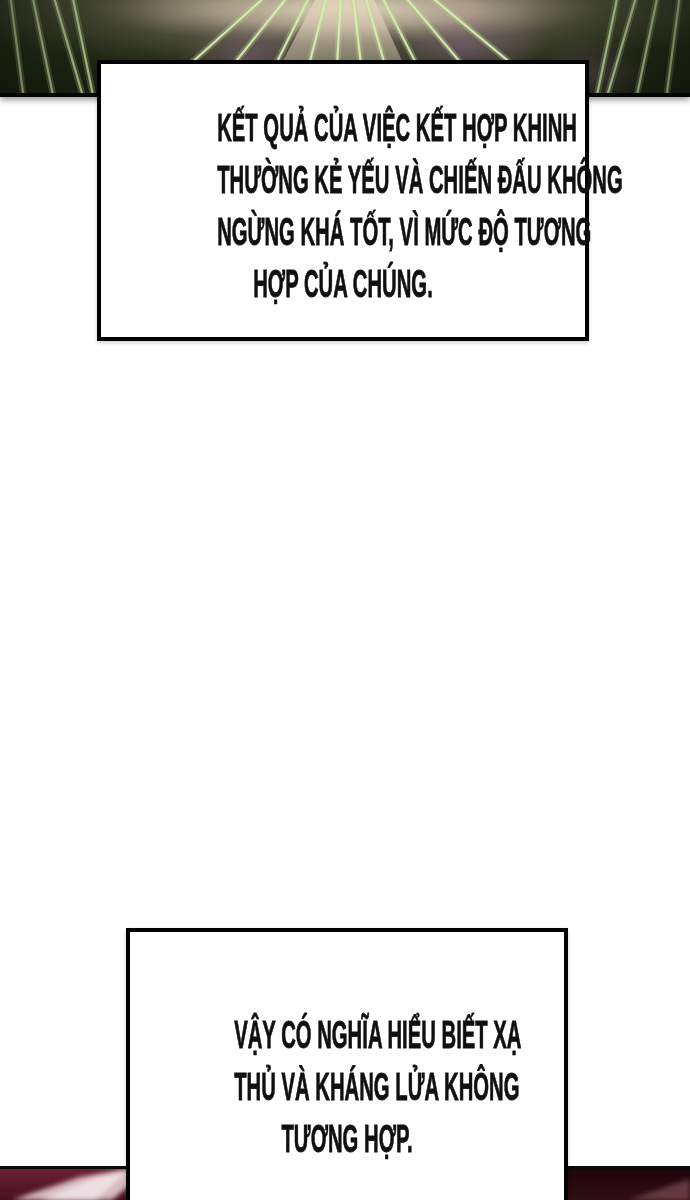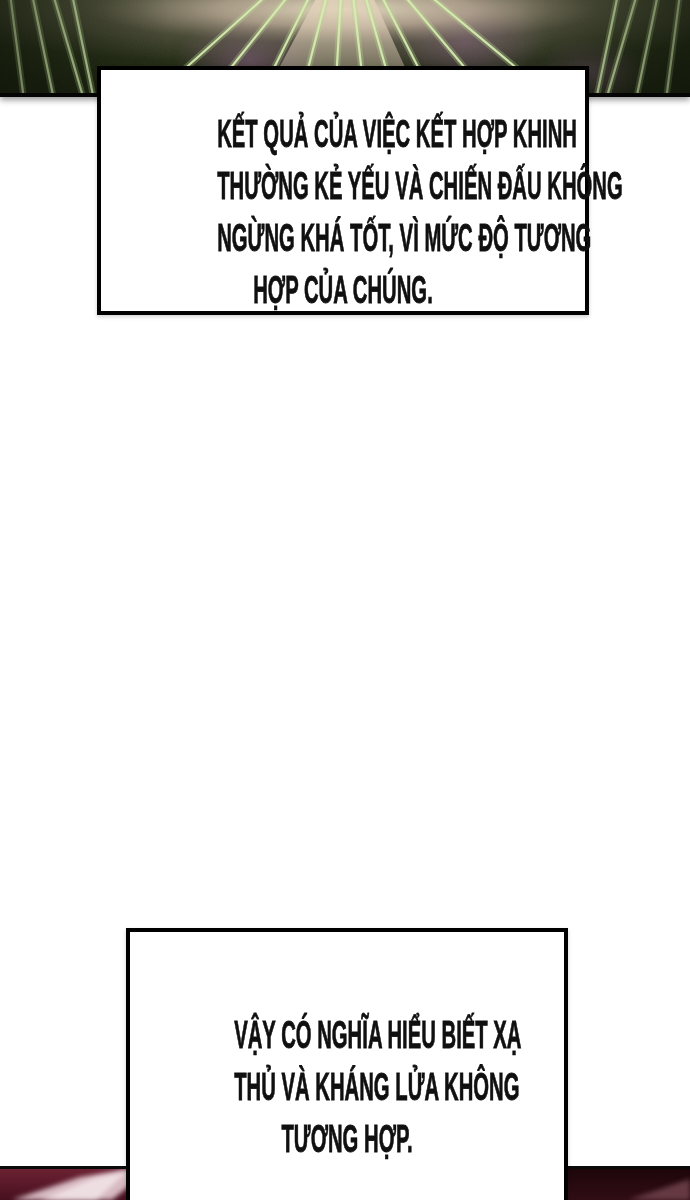--- a/index.html
+++ b/index.html
@@ -41,21 +41,21 @@
 
   
   .nbox {
     position: absolute;
     background: #ffffff;
     border: 4px solid #000000;
     box-sizing: border-box;
     z-index: 2;
     box-shadow: 0 2px 4px rgba(0,0,0,.18);
   }
-  .nbox-top  { left: 97px;  top: 66px;  width: 492px; height: 249px; padding-top: 38px; }
+  .nbox-top  { left: 97px;  top: 60px;  width: 492px; height: 281px; padding-top: 38px; }
   .nbox-bottom { left: 126px; top: 928px; width: 442px; height: 300px; padding-top: 77px; }
 
   .nline {
     display: block;
     font-weight: 700;
     font-size: 39px;
     line-height: 52px;
     color: #101010;
     -webkit-text-stroke: 0.8px #101010;
     white-space: nowrap;

